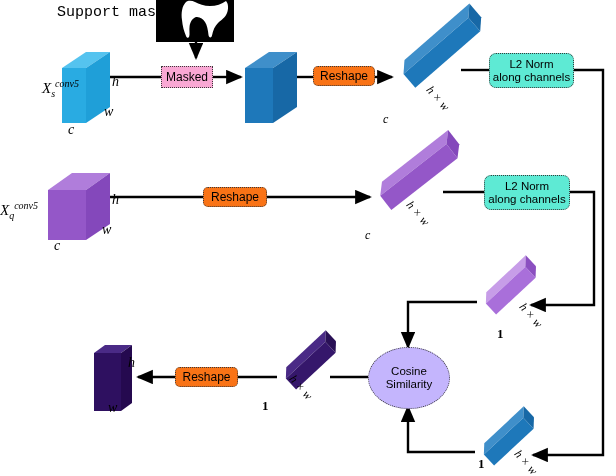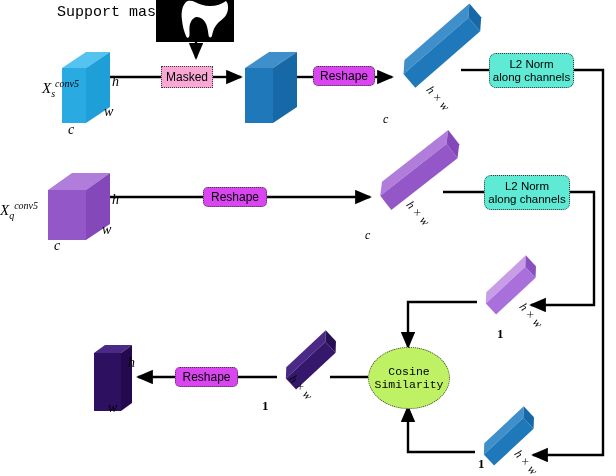--- a/index.html
+++ b/index.html
@@ -12,27 +12,27 @@
   
   .mathlbl{font-family:"Liberation Serif",serif;font-style:italic;color:#000;white-space:nowrap;}
   .dimlbl{font-family:"Liberation Serif",serif;font-style:italic;font-size:14px;color:#000;white-space:nowrap;}
   .boldlbl{font-family:"Liberation Serif",serif;font-weight:bold;font-size:13px;color:#000;}
 
   .title-text{font-family:Liberation Mono, monospace;font-size:15px;color:#000;white-space:nowrap;}
 
   
   .pbox{box-sizing:border-box;display:flex;align-items:center;justify-content:center;
         text-align:center;border:1px dotted #3a3a3a;color:#000;white-space:nowrap;}
-  .pbox.green{background:#d946ef;border-radius:5px;font-size:12px;padding:0 0;}
+  .pbox.green{background:#f97316;border-radius:5px;font-size:12px;padding:0 0;}
   .pbox.blue{background:#f9a8d4;border-radius:0px;font-size:12px;}
   .pbox.l2{background:#5eead4;border-radius:7px;font-size:11.5px;line-height:13px;flex-direction:column;}
 
-  .ellipse{position:absolute;background:#bef264;border:1px dotted #3a3a3a;border-radius:50%;
+  .ellipse{position:absolute;background:#c4b5fd;border:1px dotted #3a3a3a;border-radius:50%;
            display:flex;flex-direction:column;align-items:center;justify-content:center;
-           font-size:11.5px;line-height:13px;color:#000;text-align:center;font-family:Liberation Mono, monospace;}
+           font-size:11.5px;line-height:13px;color:#000;text-align:center;}
 
   
   .mask{background:#000;overflow:hidden;}
 
   svg.layer{position:absolute;left:0;top:0;width:616px;height:476px;overflow:visible;}
 </style>
 </head>
 <body>
 
 <div id="stage">

